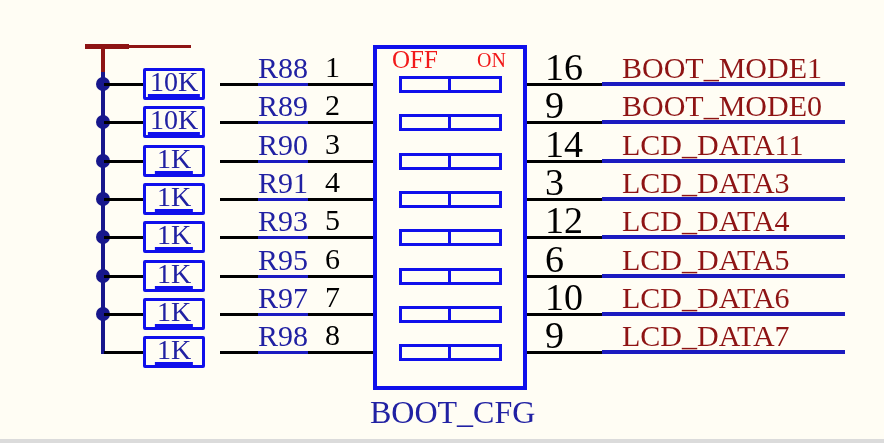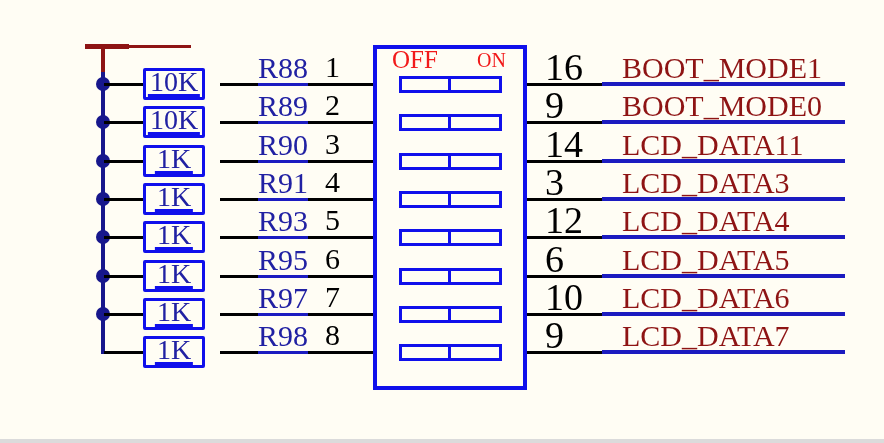--- a/index.html
+++ b/index.html
@@ -53,20 +53,21 @@
 <div class="canvas">
 
   <div class="abs pwr-bar"></div>
   <div class="abs pwr-underline"></div>
   <div class="abs pwr-stem"></div>
   <div class="abs rail"></div>
 
   <div class="abs sw-box"></div>
   <div class="abs sw-off">OFF</div>
   <div class="abs sw-on">ON</div>
+  <div class="abs sw-name">BOOT_CFG</div>
 
   <div id="rows-layer">
       <div class="row" style="--y: 84px;">
     <div class="dot"></div>
     <div class="wire wire-a"></div>
     <div class="res">
       <span class="res-val">10K</span>
     </div>
     <div class="wire wire-b"></div>
     <div class="ref">R88</div>

